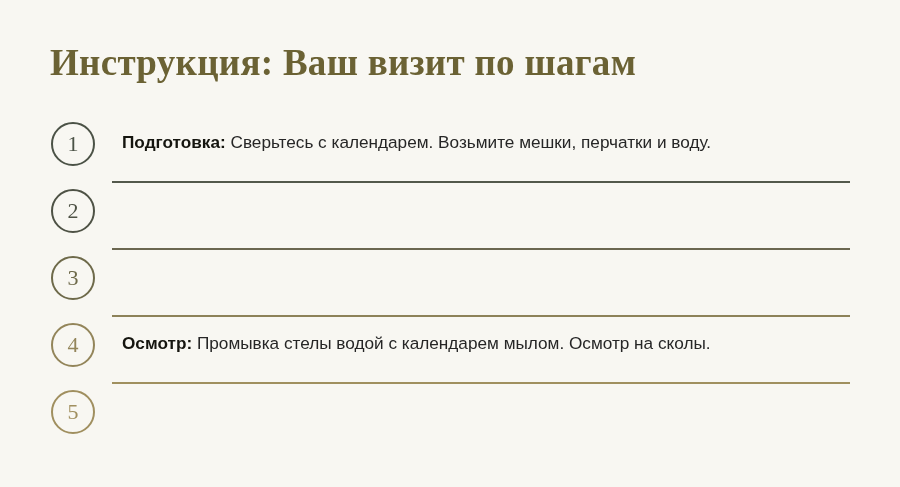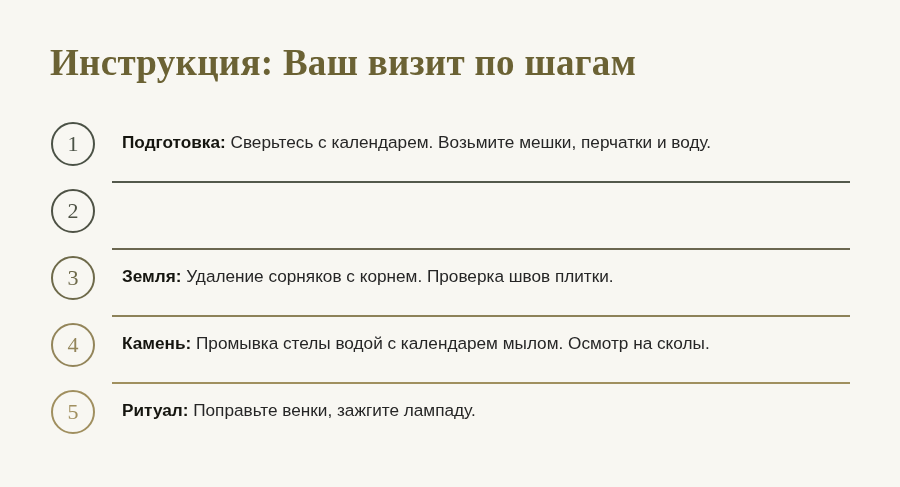--- a/index.html
+++ b/index.html
@@ -98,27 +98,25 @@
         <div class="step-badge" style="border-color: rgb(75, 82, 70); color: rgb(75, 82, 70);">1</div>
         <div class="step-text"><span class="lbl">Подготовка:</span> <span class="desc">Сверьтесь с календарем. Возьмите мешки, перчатки и воду.</span></div>
         <div class="step-divider" style="background: rgb(83, 89, 76);"></div>
       </div>
       <div class="step-row">
         <div class="step-badge" style="border-color: rgb(78, 82, 69); color: rgb(78, 82, 69);">2</div>
         <div class="step-divider" style="background: rgb(107, 103, 80);"></div>
       </div>
       <div class="step-row">
         <div class="step-badge" style="border-color: rgb(110, 106, 74); color: rgb(110, 106, 74);">3</div>
-        <div class="step-text"><span class="lbl">Земля:</span> <span class="desc">Удаление сорняков с корнем. Проверка швов плитки.</span></div>
         <div class="step-divider" style="background: rgb(141, 130, 89);"></div>
       </div>
       <div class="step-row">
         <div class="step-badge" style="border-color: rgb(147, 133, 90); color: rgb(147, 133, 90);">4</div>
-        <div class="step-text"><span class="lbl">Камень:</span> <span class="desc">Промывка стелы водой с календарем мылом. Осмотр на сколы.</span></div>
+        <div class="step-text"><span class="lbl">Осмотр:</span> <span class="desc">Промывка стелы водой с календарем мылом. Осмотр на сколы.</span></div>
         <div class="step-divider" style="background: rgb(160, 144, 95);"></div>
       </div>
       <div class="step-row">
         <div class="step-badge" style="border-color: rgb(160, 143, 95); color: rgb(160, 143, 95);">5</div>
-        <div class="step-text"><span class="lbl">Ритуал:</span> <span class="desc">Поправьте венки, зажгите лампаду.</span></div>
       </div>
     </div>
 
 </div>
 
 </body></html>

